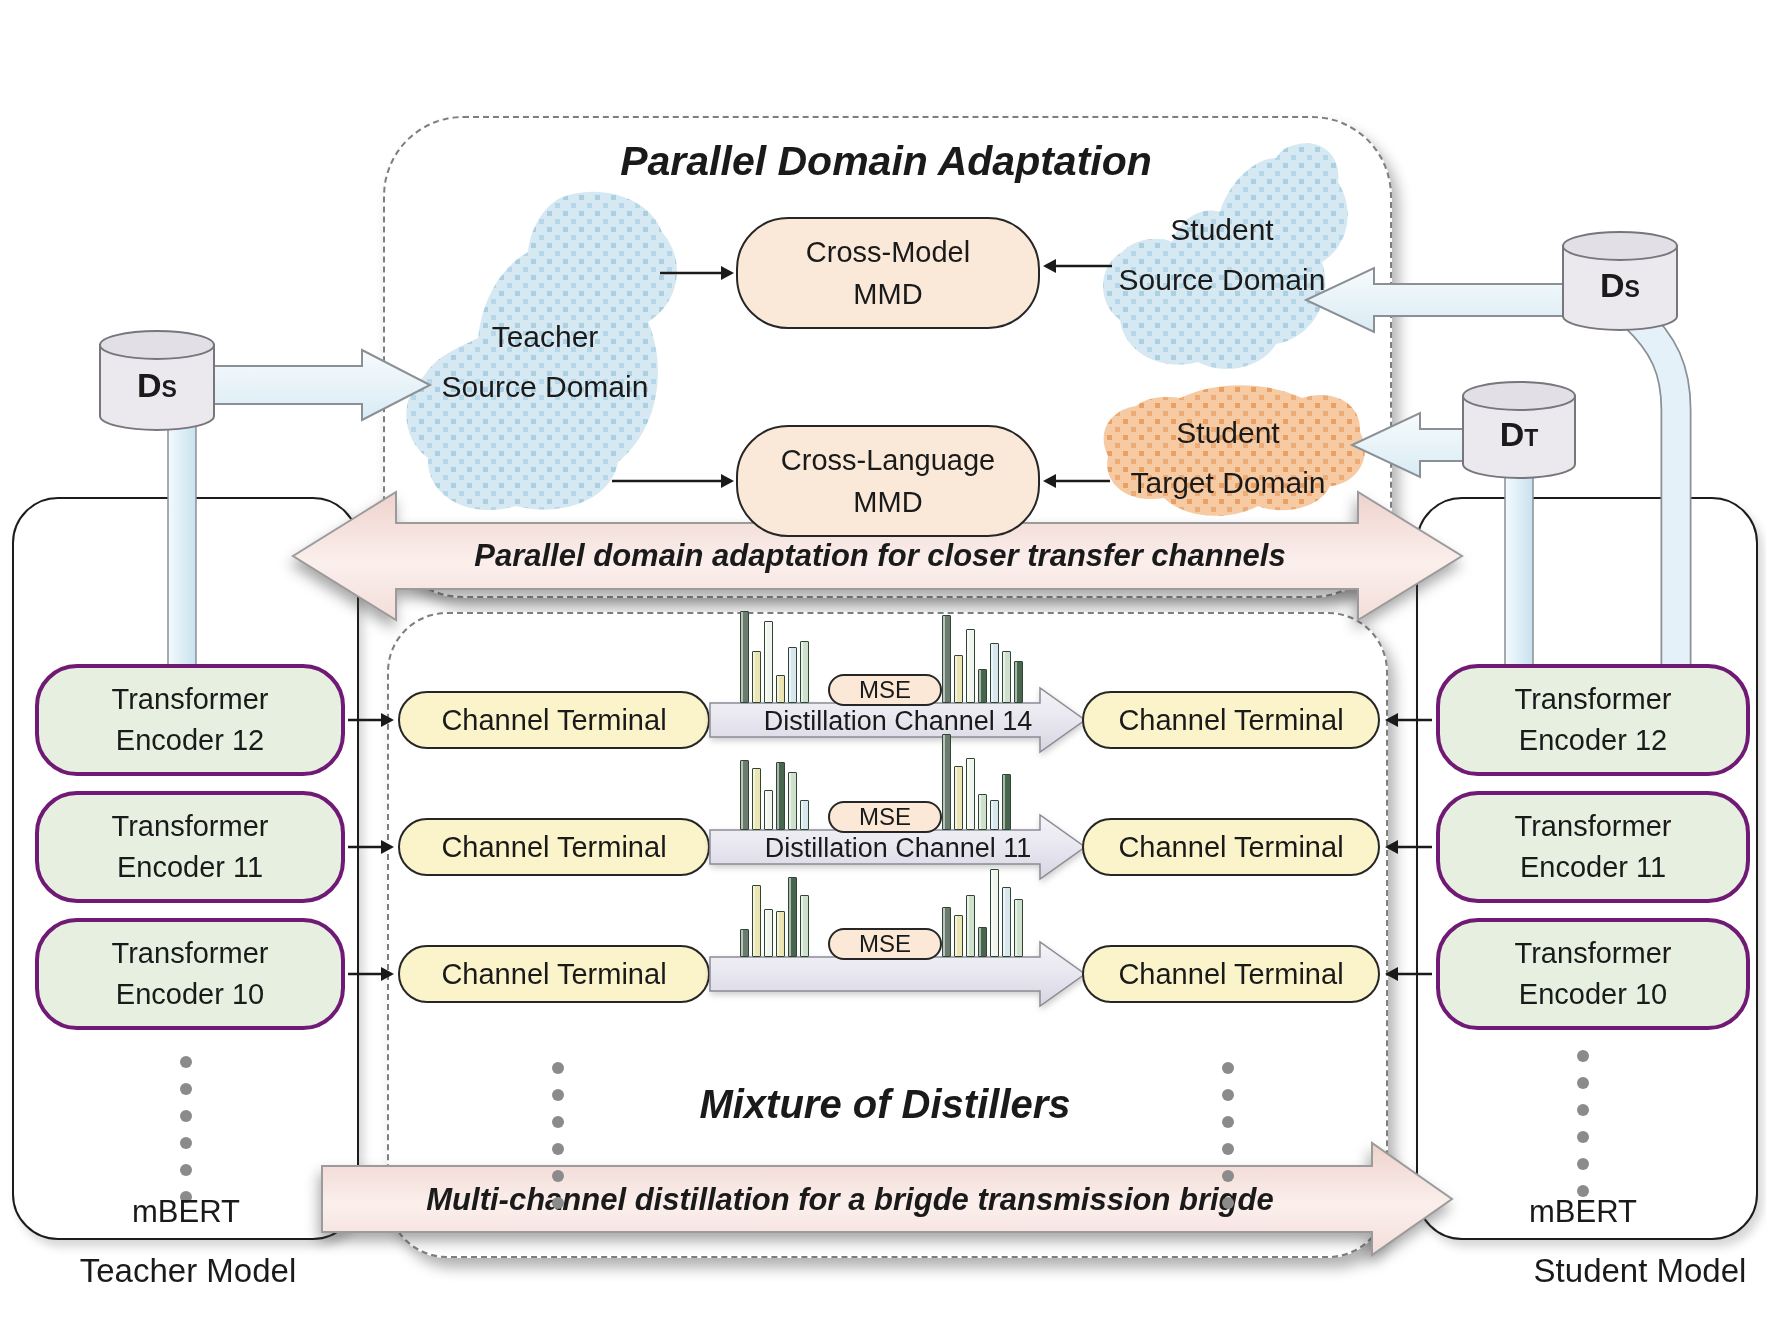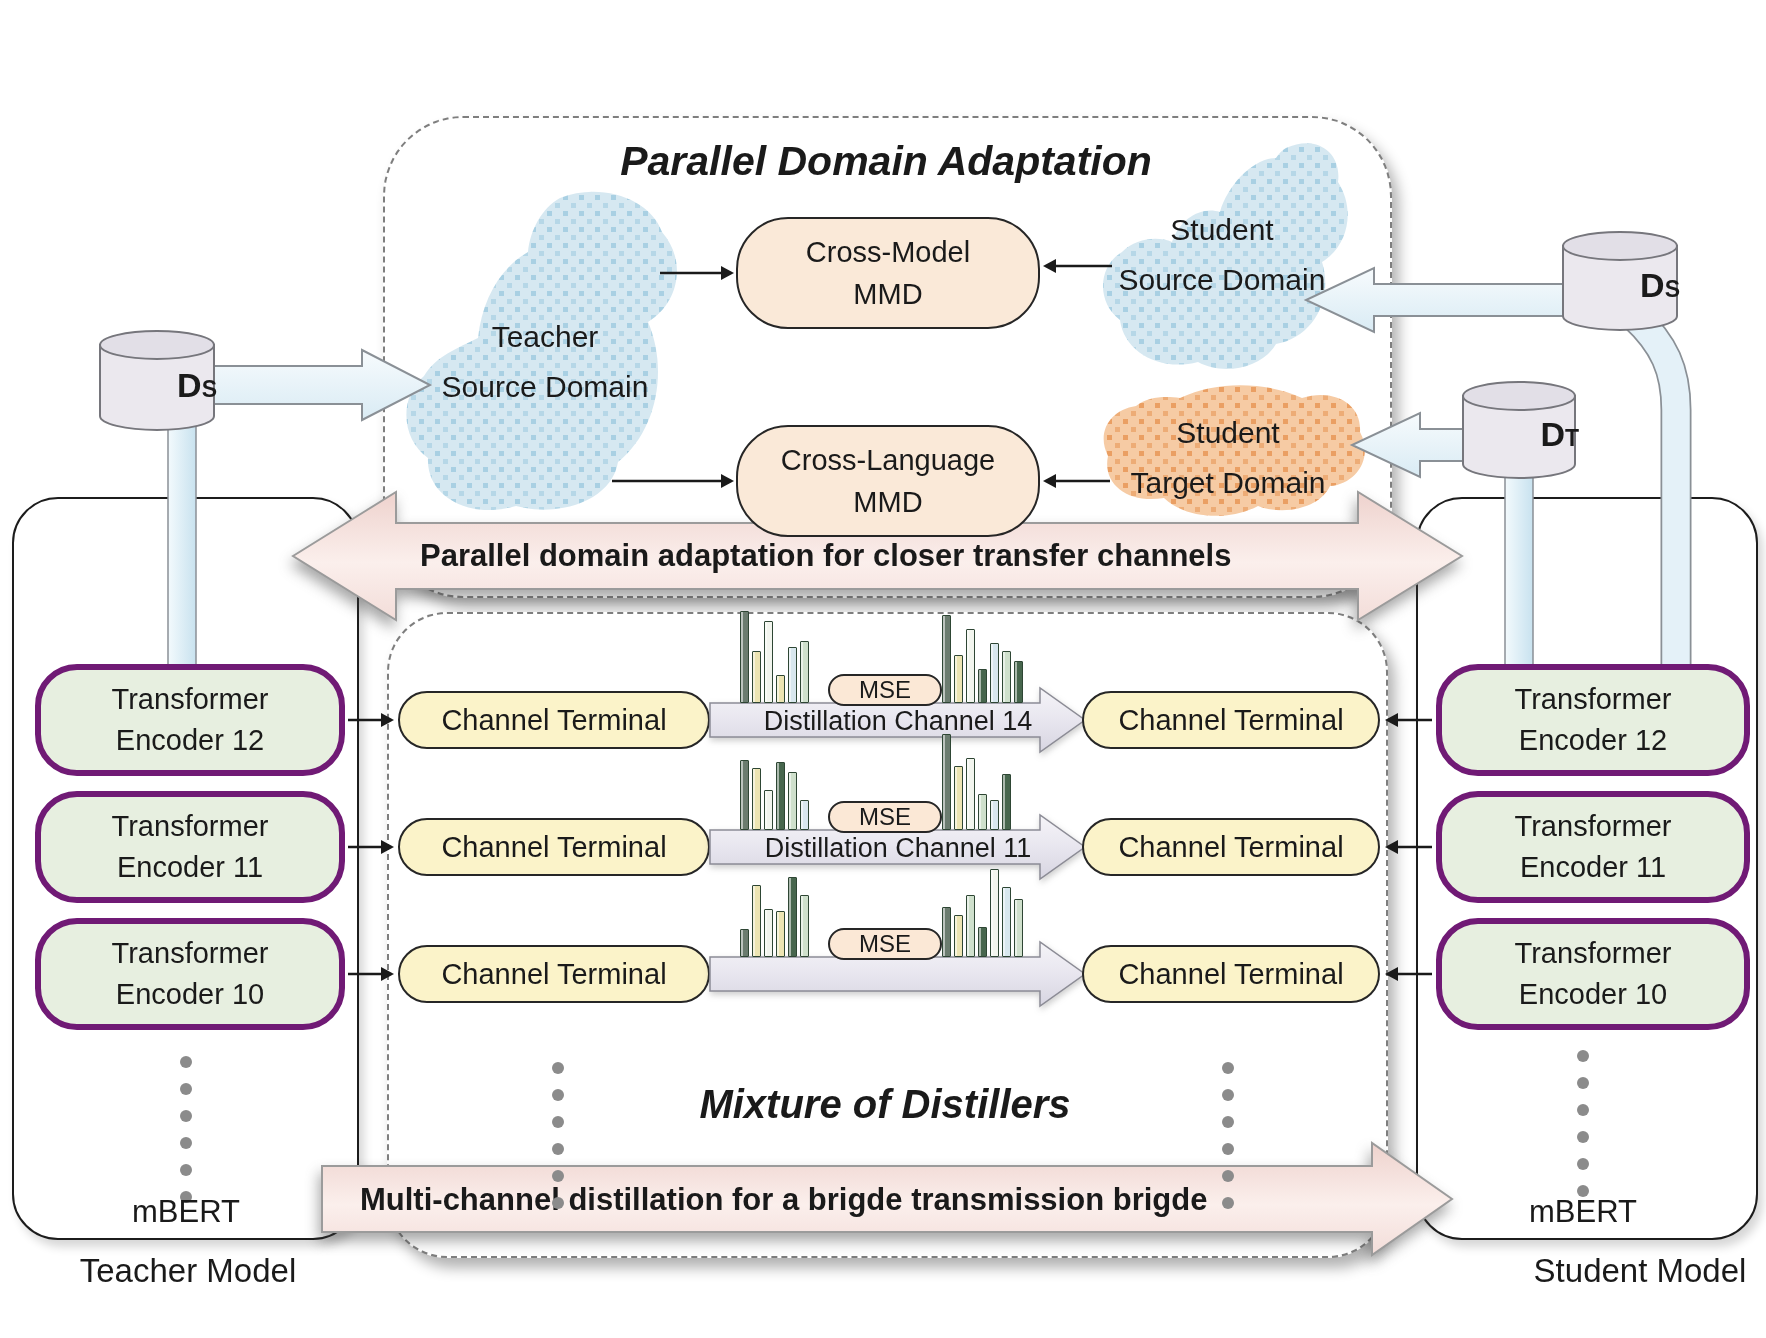--- a/index.html
+++ b/index.html
@@ -8,41 +8,41 @@
   .abs { position:absolute; }
 
   .dashed-panel { border:2.5px dashed #7e7e7e; background:#ffffff;
                   box-shadow:7px 10px 14px rgba(0,0,0,.30); box-sizing:border-box; }
   .model-box { border:2.5px solid #1c1c1c; border-radius:46px; background:#ffffff;
                box-shadow:5px 7px 10px rgba(0,0,0,.16); box-sizing:border-box; }
 
   .sec-title { font-style:italic; font-weight:700; font-size:41px; text-align:center; }
   .mod-title { font-style:italic; font-weight:600; font-size:40px; text-align:center; }
 
-  .arrow-text { font-weight:600; font-size:31px; white-space:nowrap; }
+  .arrow-text { font-style:italic; font-weight:600; font-size:31px; text-align:center; white-space:nowrap; }
   .arrow-text b { font-weight:800; }
 
   .big-arrow { filter:drop-shadow(-2px 8px 7px rgba(60,60,60,.45)); }
   .chan-arrow { filter:drop-shadow(1px 3px 3px rgba(90,90,90,.30)); }
 
-  .encoder { background:#e7efe0; border:6px solid #701a75; border-radius:42px;
+  .encoder { background:#e7efe0; border:4px solid #701a75; border-radius:42px;
              display:flex; flex-direction:column; justify-content:center;
              text-align:center; font-size:29px; line-height:41px; box-sizing:border-box; }
   .terminal { background:#fbf3c9; border:2px solid #262626; border-radius:29px;
               display:flex; align-items:center; justify-content:center;
               font-size:29px; box-sizing:border-box; white-space:nowrap; }
   .mse { background:#fbe8d6; border:2px solid #262626; border-radius:17px;
          display:flex; align-items:center; justify-content:center; font-size:24px; box-sizing:border-box; }
   .mmd { background:#fae9d8; border:2px solid #262626; border-radius:52px;
          display:flex; flex-direction:column; justify-content:center;
          text-align:center; font-size:29px; line-height:42px; box-sizing:border-box; }
   .chan-label { font-size:27px; text-align:center; white-space:nowrap; }
   .domain-label { text-align:center; font-size:30px; line-height:50px; font-weight:500; }
 
-  .cyl-label { font-size:34px; font-weight:700; text-align:right; }
+  .cyl-label { font-size:34px; font-weight:700; text-align:center; }
   .cyl-label .sub { font-size:23px; font-weight:800; }
 
   .bars { display:flex; align-items:flex-end; gap:3px; }
   .bar { display:inline-block; width:9px; border:1.5px solid #2e4634; box-sizing:border-box;
          border-radius:1px; box-shadow:inset 2px 0 0 rgba(255,255,255,.55); }
 
   .dotcol { display:flex; flex-direction:column; gap:15px; align-items:center; }
   .dot { width:12px; height:12px; border-radius:50%; background:#8b8b8b; }
 
   .caption { font-size:33px; text-align:center; font-weight:500; }

